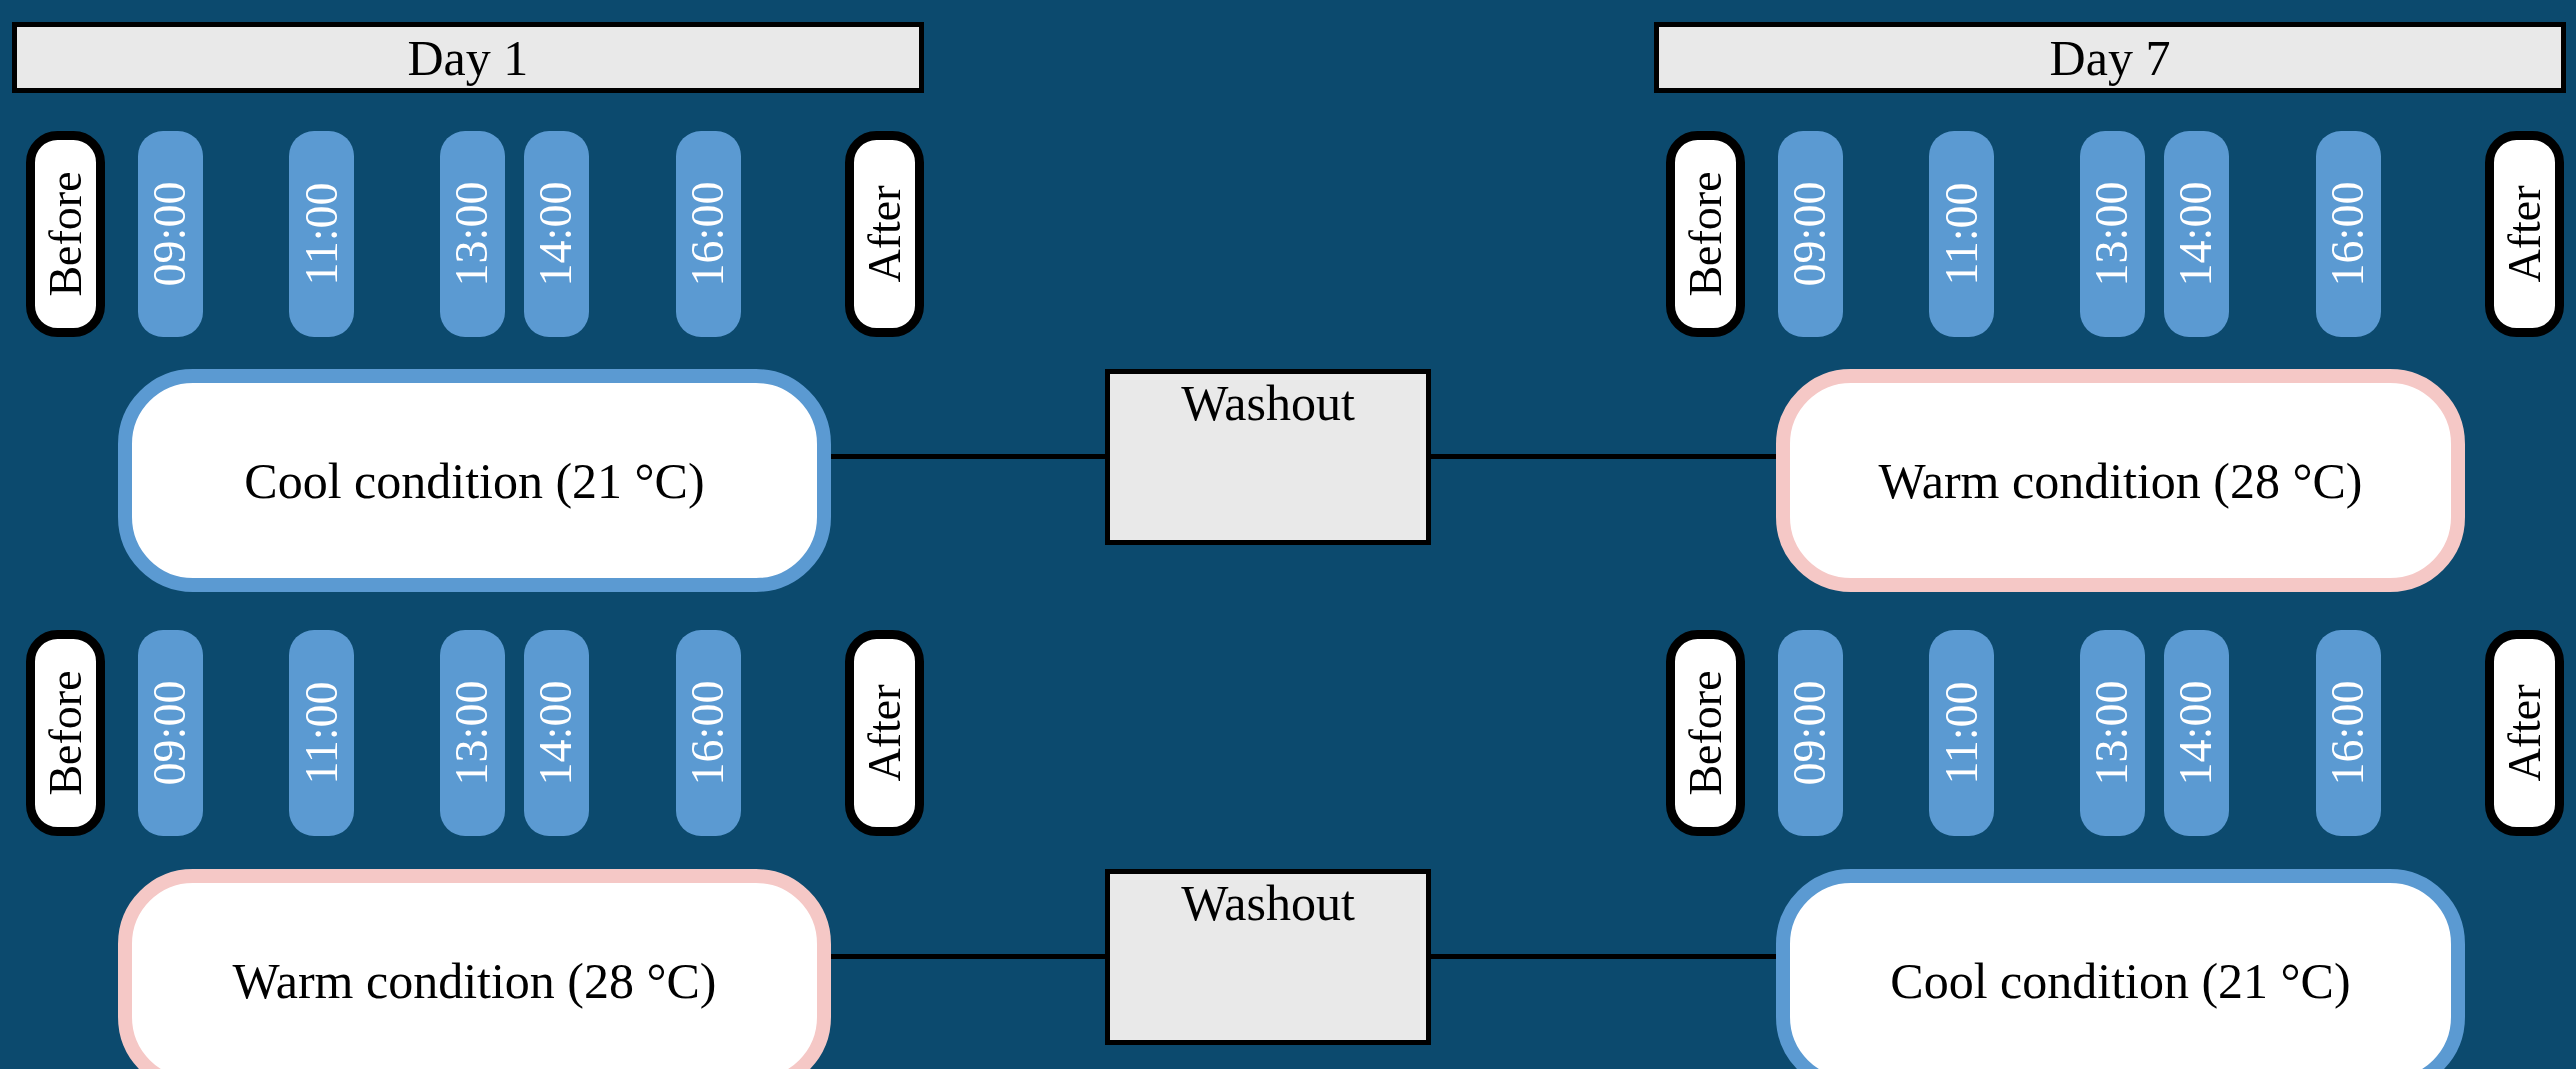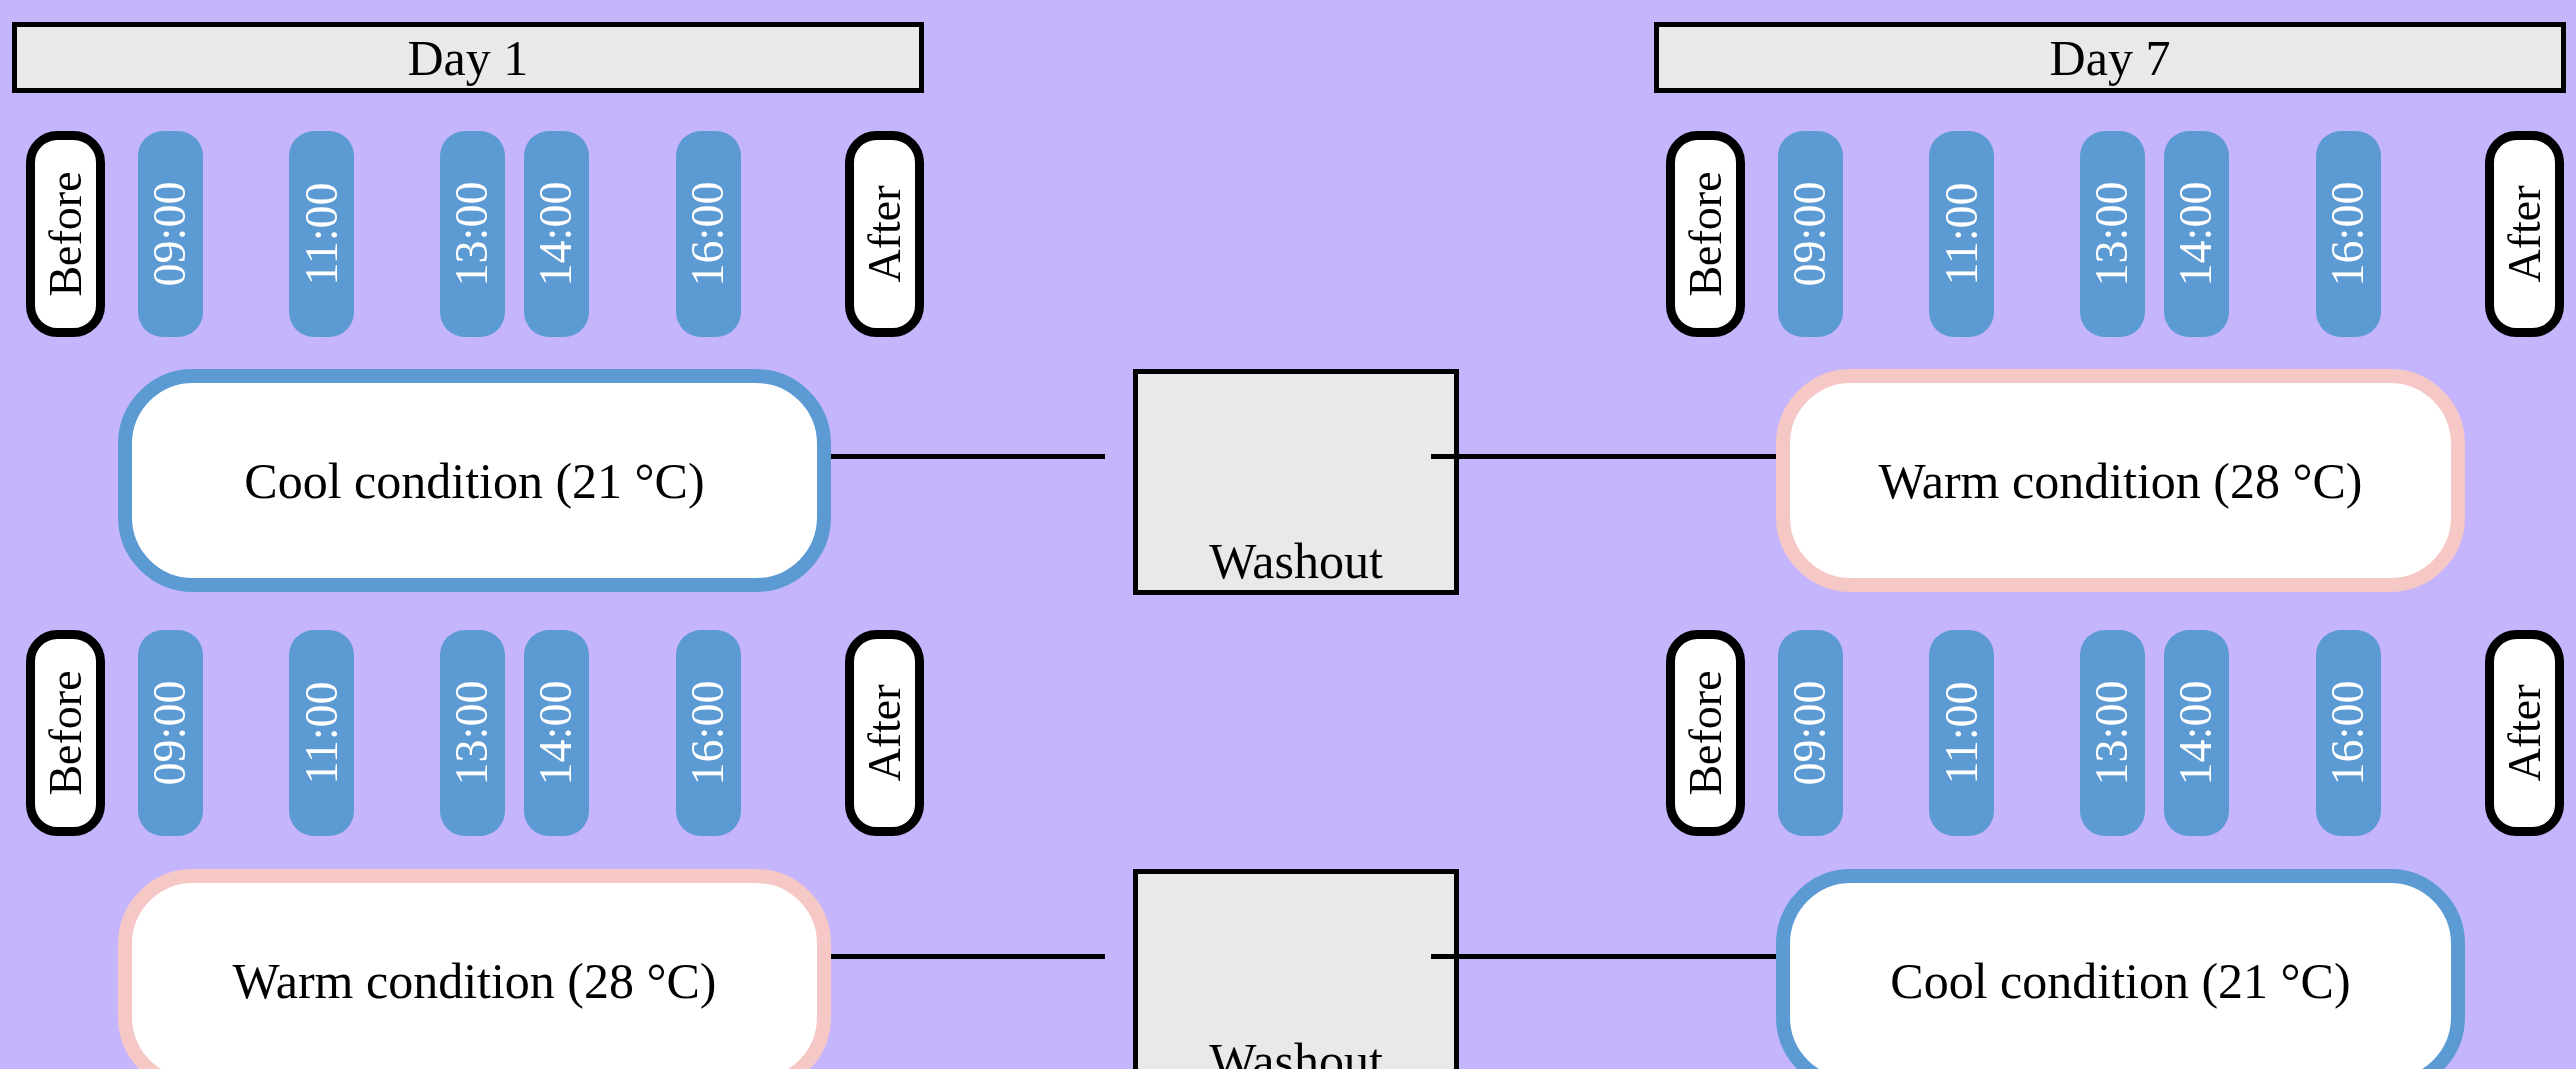--- a/index.html
+++ b/index.html
@@ -5,21 +5,21 @@
   :root{
     --blue:#5b9ad2;
     --pink:#f5c8c6;
     --gray:#e9e9e9;
     --line:#000000;
   }
   html,body{margin:0;padding:0;background:#ffffff;}
   .canvas{
     position:relative;
     width:2576px;height:1069px;
-    background:#c4b5fd;
+    background:#0c4a6e;
     font-family:"Liberation Serif","DejaVu Serif",serif;
     overflow:hidden;
   }
   .abs{position:absolute;box-sizing:border-box;}
 
   
   .day-header{
     background:var(--gray);
     border:5.5px solid var(--line);
     display:flex;align-items:center;justify-content:center;
@@ -72,25 +72,25 @@
   }
   .cond-cool{border:14px solid var(--blue);}
   .cond-warm{border:14px solid var(--pink);align-items:center;}
   .c-left{left:118px;width:713px;}
   .c-right{left:1776px;width:689px;}
   .r1{top:369px;}
   .r2{top:869px;}
 
   
   .washout{
-    left:1105px;width:326px;height:226px;
+    left:1105px;width:326px;height:176px;
     background:var(--gray);
     border:5.5px solid var(--line);
-    display:flex;align-items:flex-end;justify-content:center;
-    font-size:50px;color:#000;margin-left:28px;
+    display:flex;align-items:flex-start;justify-content:center;
+    font-size:50px;color:#000;
   }
   .w1{top:369px;}
   .w2{top:869px;}
 
   
   .connector{height:4.7px;background:var(--line);}
   .line-left{left:831px;width:274px;}
   .line-right{left:1431px;width:345px;}
   .ly1{top:454px;}
   .ly2{top:954px;}

